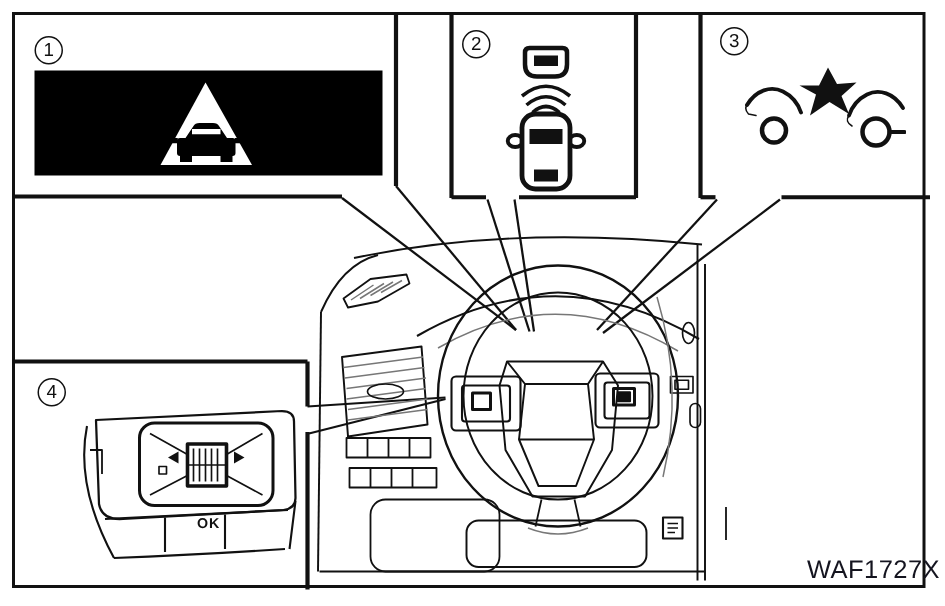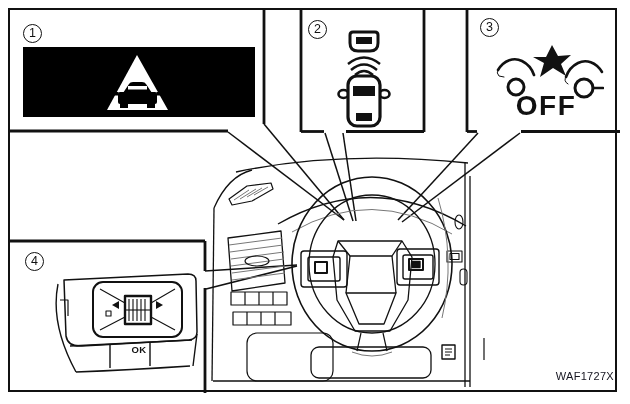--- a/index.html
+++ b/index.html
@@ -6,21 +6,21 @@
   body{font-family:"Liberation Sans",sans-serif;-webkit-font-smoothing:antialiased;}
   .canvas{position:relative;width:630px;height:404px;background:#ffffff;overflow:hidden;}
   .abs{position:absolute;}
   .frame{left:8px;top:8px;width:609px;height:384px;border:2.5px solid #111;box-sizing:border-box;}
   .badge{width:19px;height:19px;border:1.7px solid #111;border-radius:50%;box-sizing:border-box;
          display:flex;align-items:center;justify-content:center;font-size:12.5px;color:#111;
          background:#fff;line-height:1;}
   .display{background:#000;}
   .off-label{font-size:28px;font-weight:600;letter-spacing:1.5px;color:#111;text-align:center;}
   .ok-label{font-size:9.5px;font-weight:600;color:#111;text-align:center;letter-spacing:0.5px;}
-  .code-label{font-size:11px;font-weight:500;color:#14141f;text-align:right;letter-spacing:0.3px;}
+  .code-label{font-size:17px;font-weight:500;color:#14141f;text-align:right;letter-spacing:0.3px;}
   svg{display:block;}
 </style>
 </head>
 <body>
 
 <div class="canvas">
 
   <div class="abs frame"></div>
 
   <svg class="abs" style="left:0;top:0;" width="630" height="404" viewBox="0 0 630 404" fill="none" stroke="#111" stroke-width="1.4" stroke-linecap="butt" stroke-linejoin="round">
@@ -166,21 +166,20 @@
   <svg class="abs" style="left:496px;top:42px;" width="108" height="58" viewBox="0 0 108 58" fill="none" stroke="#111" stroke-linecap="round" stroke-linejoin="round">
     <polygon points="56,3 62,14 75,13 65,22 70,34 57,26 44,35 48,21 37,15 50,15" fill="#111" stroke="none"></polygon>
     <path d="M2,28 q-2,3 1,6 l5,1"></path>
     <path d="M2,28 C8,18 18,15 26,19 C32,22 36,27 38,33" stroke-width="2.6"></path>
     <circle cx="20" cy="45" r="8" stroke-width="3"></circle>
     <path d="M106,30 C100,20 90,17 82,21 C76,24 72,29 70,35" stroke-width="2.6"></path>
     <path d="M70,35 q-3,4 2,7"></path>
     <circle cx="88" cy="46" r="9" stroke-width="3"></circle>
     <path d="M97,46 L107,46" stroke-width="2.6"></path>
   </svg>
-  <div class="abs off-label" style="left:498px;top:90px;width:96px;">OFF</div>
 
   <div class="abs badge" style="left:25px;top:252px;">
     <span>4</span>
   </div>
   <svg class="abs" style="left:50px;top:264px;" width="156" height="126" viewBox="0 0 156 126" fill="none" stroke="#111" stroke-width="1.4" stroke-linejoin="round">
     <path d="M14,16 L138,10 Q146,10 146,17 L147,68 Q147,75 139,76 L32,82 Q18,83 16,72 Z" stroke-width="1.5"></path>
     <path d="M8,20 Q0,60 26,108"></path>
     <path d="M26,108 Q80,106 140,102"></path>
     <path d="M147,70 L143,102"></path>
     <path d="M20,82 Q80,79 142,76"></path>

